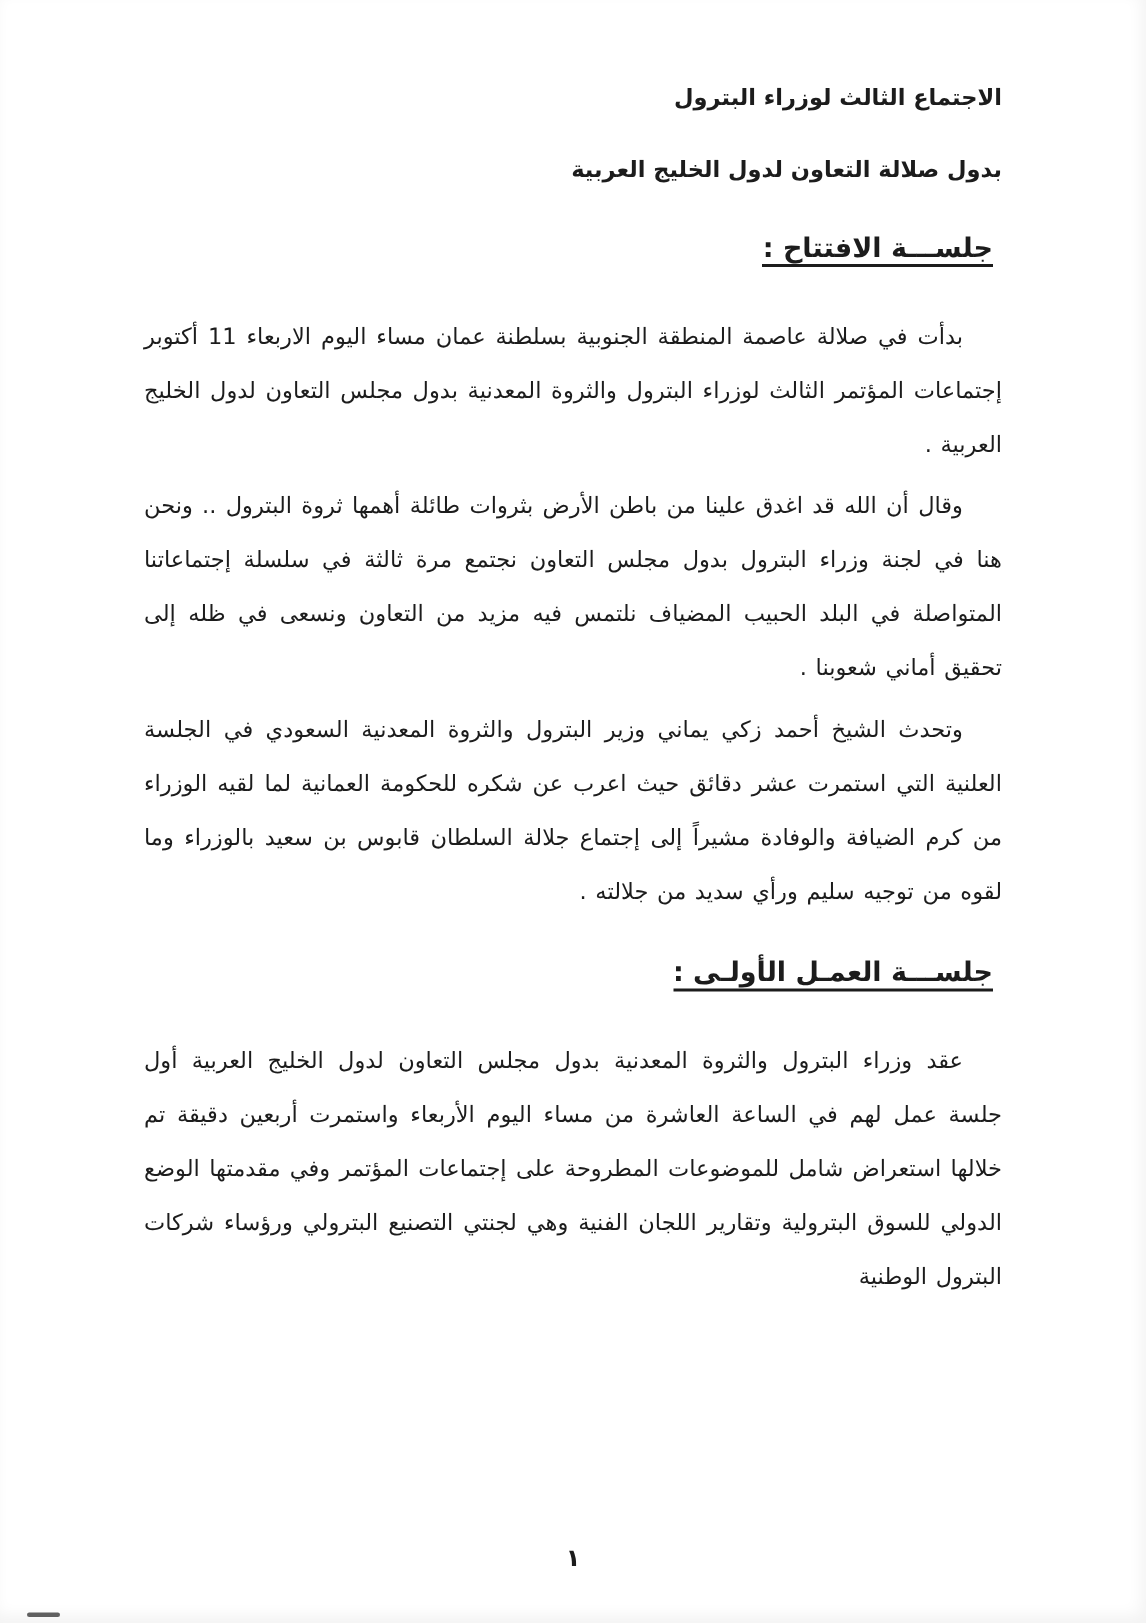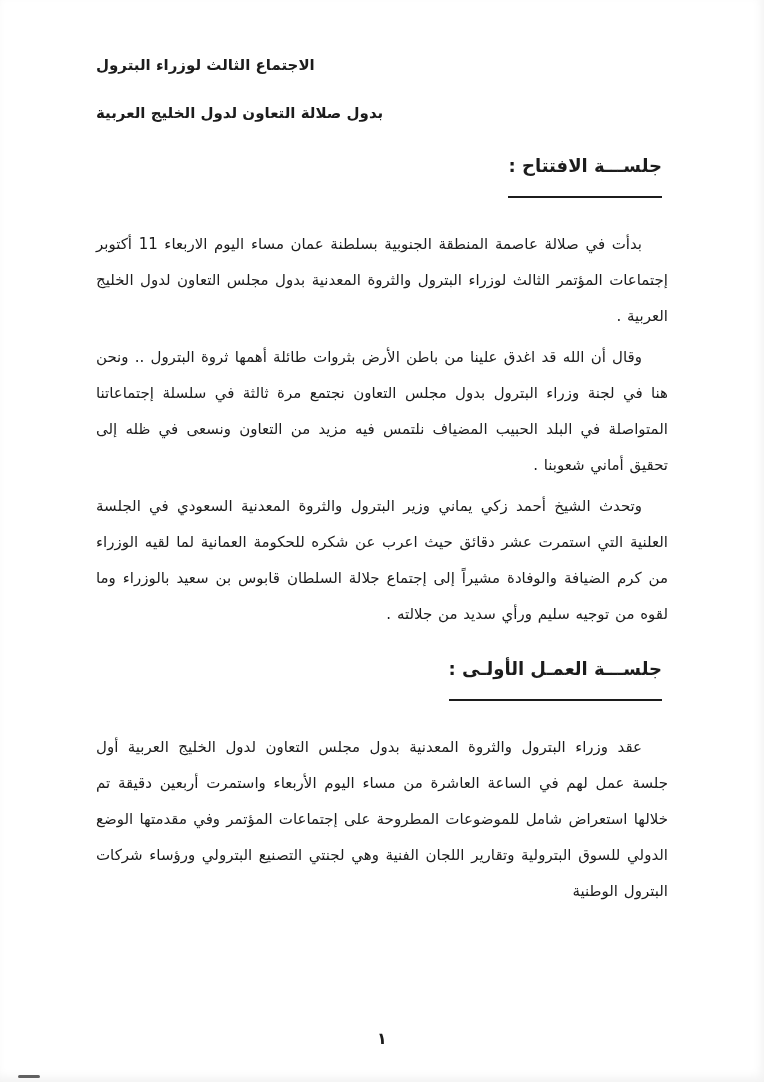--- a/index.html
+++ b/index.html
@@ -16,40 +16,40 @@
       position: relative;
       box-sizing: border-box;
       width: 764px;
       height: 1082px;
       padding: 56px 96px 0 96px;
       background: #ffffff;
       overflow: hidden;
       box-shadow: inset -3px -5px 10px rgba(0,0,0,0.05);
     }
     .doc-header {
-      text-align: left;
+      text-align: right;
       margin-bottom: 32px;
     }
     .title-line {
       font-weight: bold;
       font-size: 15px;
       line-height: 1.25;
       letter-spacing: 0.3px;
       margin-bottom: 29px;
     }
     .section { margin: 0; }
     .section-heading {
       margin: 26px 6px 28px 0;
       text-align: right;
       font-size: 18px;
       font-weight: bold;
     }
     .heading-text {
       display: inline-block;
-      padding-bottom: 20px;
+      padding-bottom: 0;
       border-bottom: 2px solid #1c1c1c;
       letter-spacing: 0.5px;
     }
     .body-paragraph {
       margin: 0 0 5px 0;
       font-size: 15px;
       line-height: 36px;
       text-align: justify;
       text-indent: 26px;
       word-spacing: 1px;

